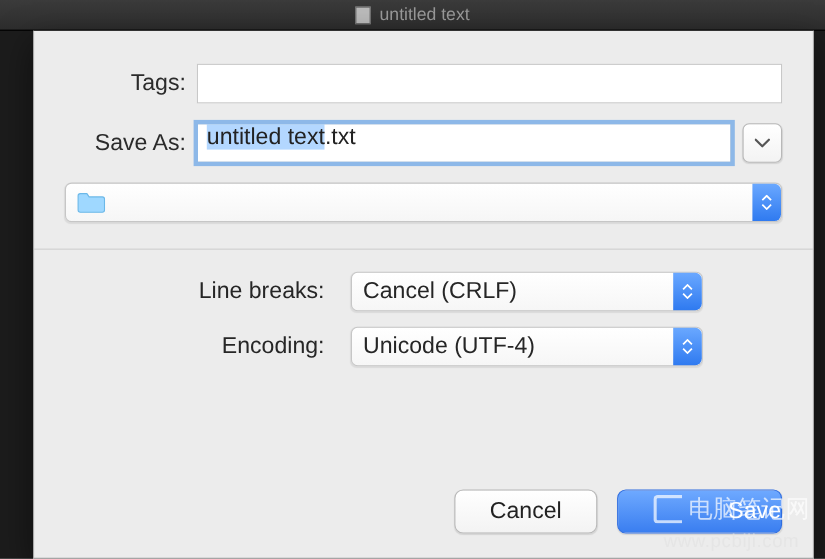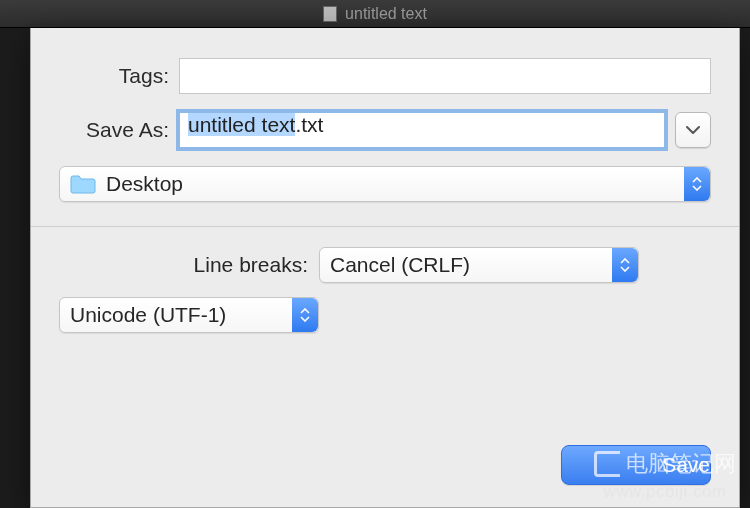--- a/index.html
+++ b/index.html
@@ -117,21 +117,21 @@
     border-top: 1px solid #cfcfcf;
     margin: 6px -28px 20px -28px;
   }
   .options {
     display: grid;
     grid-template-columns: 260px 320px;
     row-gap: 14px;
     align-items: center;
     margin-bottom: 24px;
   }
-  .opt-label { text-align: right; padding-right: 11px; }
+  .opt-label { text-align: right; padding-right: 24px; }
   .btn-row {
     display: flex;
     justify-content: flex-end;
     gap: 18px;
     margin-top: auto;
     padding-bottom: 12px;
   }
   .btn {
     min-width: 130px;
     height: 40px;
@@ -211,21 +211,20 @@
       </div>
     </div>
   </div>
 
   <div class="row">
     <div class="field-col">
       <div class="popup">
         <svg class="folder-icon" viewBox="0 0 26 20">
           <path d="M1 4 Q1 2 3 2 L9 2 L11 5 L23 5 Q25 5 25 7 L25 17 Q25 19 23 19 L3 19 Q1 19 1 17 Z" fill="#9fd8ff" stroke="#6bb8e8"></path>
         </svg>
-        <span>Desktop</span>
         <span class="cap">
           <svg width="10" height="6" viewBox="0 0 10 6">
               <path d="M1 5 L5 1 L9 5" stroke="#fff" stroke-width="1.6" fill="none"></path>
             </svg>
           <svg width="10" height="6" viewBox="0 0 10 6">
               <path d="M1 1 L5 5 L9 1" stroke="#fff" stroke-width="1.6" fill="none"></path>
             </svg>
         </span>
       </div>
     </div>
@@ -239,34 +238,38 @@
       <span>Cancel (CRLF)</span>
       <span class="cap">
         <svg width="10" height="6" viewBox="0 0 10 6">
             <path d="M1 5 L5 1 L9 5" stroke="#fff" stroke-width="1.6" fill="none"></path>
           </svg>
         <svg width="10" height="6" viewBox="0 0 10 6">
             <path d="M1 1 L5 5 L9 1" stroke="#fff" stroke-width="1.6" fill="none"></path>
           </svg>
       </span>
     </div>
+    <div class="opt-label">Encoding:</div>
     <div class="popup">
-      <span>Unicode (UTF-1)</span>
+      <span>Unicode (UTF-4)</span>
       <span class="cap">
         <svg width="10" height="6" viewBox="0 0 10 6">
             <path d="M1 5 L5 1 L9 5" stroke="#fff" stroke-width="1.6" fill="none"></path>
           </svg>
         <svg width="10" height="6" viewBox="0 0 10 6">
             <path d="M1 1 L5 5 L9 1" stroke="#fff" stroke-width="1.6" fill="none"></path>
           </svg>
       </span>
     </div>
   </div>
 
   <div class="btn-row">
+    <div class="btn">
+      <span>Cancel</span>
+    </div>
     <div class="btn primary">
       <span>Save</span>
     </div>
   </div>
 
 </div>
 
 <div class="watermark">
   <div class="wm-box">
     <span class="wm-logo"></span>

